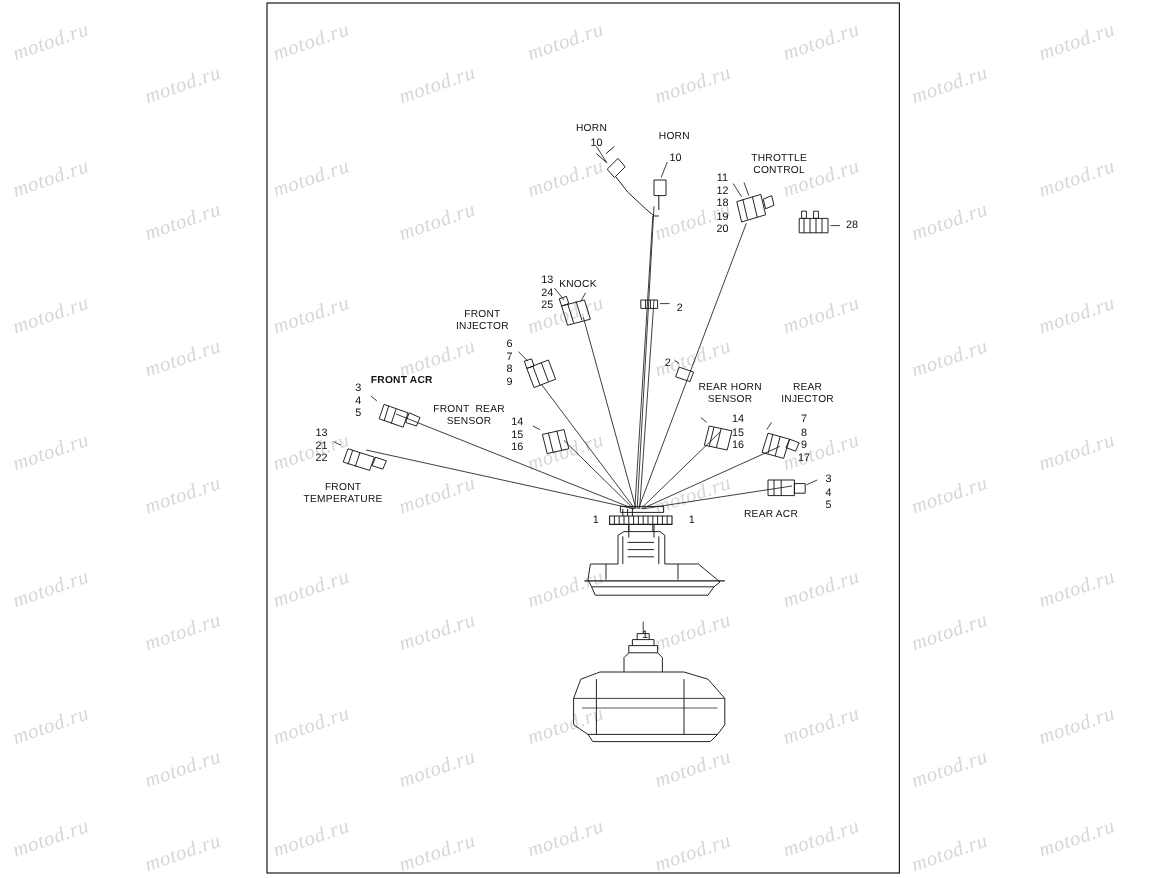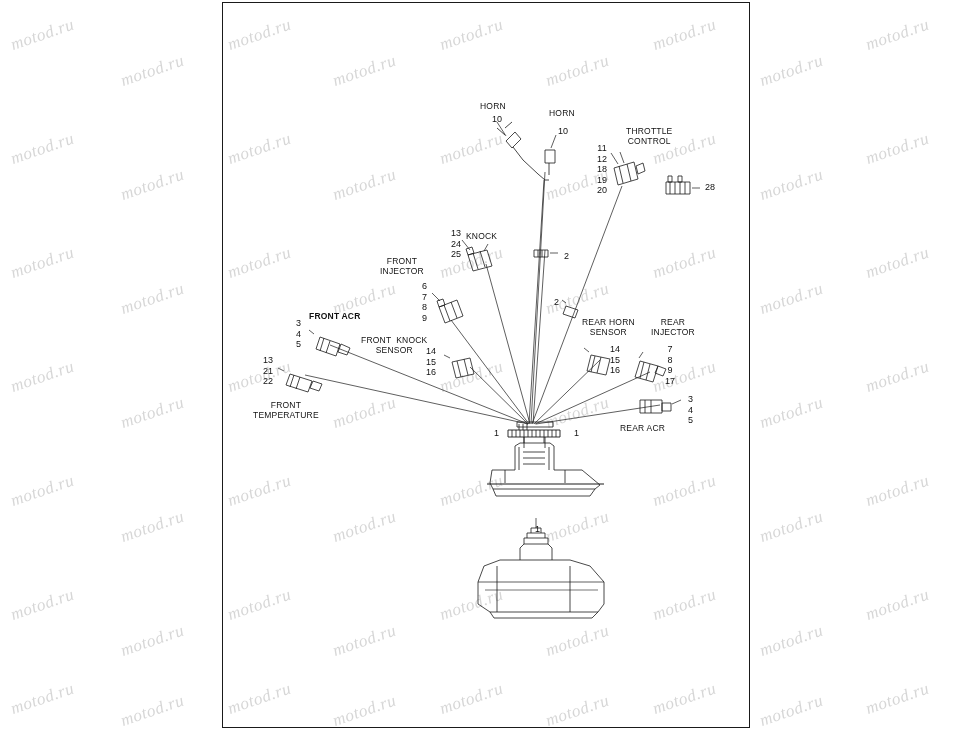--- a/index.html
+++ b/index.html
@@ -319,21 +319,21 @@
       <div class="lbl" style="left: 651px; top: 317px;">REAR
 INJECTOR</div>
       <div class="num" style="left: 665px; top: 344px;">7
 8
 9
 17</div>
       <div class="lbl" style="left: 309px; top: 311px; font-weight: bold;">FRONT ACR</div>
       <div class="num" style="left: 296px; top: 318px;">3
 4
 5</div>
-      <div class="lbl" style="left: 361px; top: 335px;">FRONT  KNOCK
+      <div class="lbl" style="left: 361px; top: 335px;">FRONT  REAR
 SENSOR</div>
       <div class="num" style="left: 426px; top: 346px;">14
 15
 16</div>
       <div class="lbl" style="left: 253px; top: 400px;">FRONT
 TEMPERATURE</div>
       <div class="num" style="left: 263px; top: 355px;">13
 21
 22</div>
       <div class="lbl" style="left: 620px; top: 423px;">REAR ACR</div>

